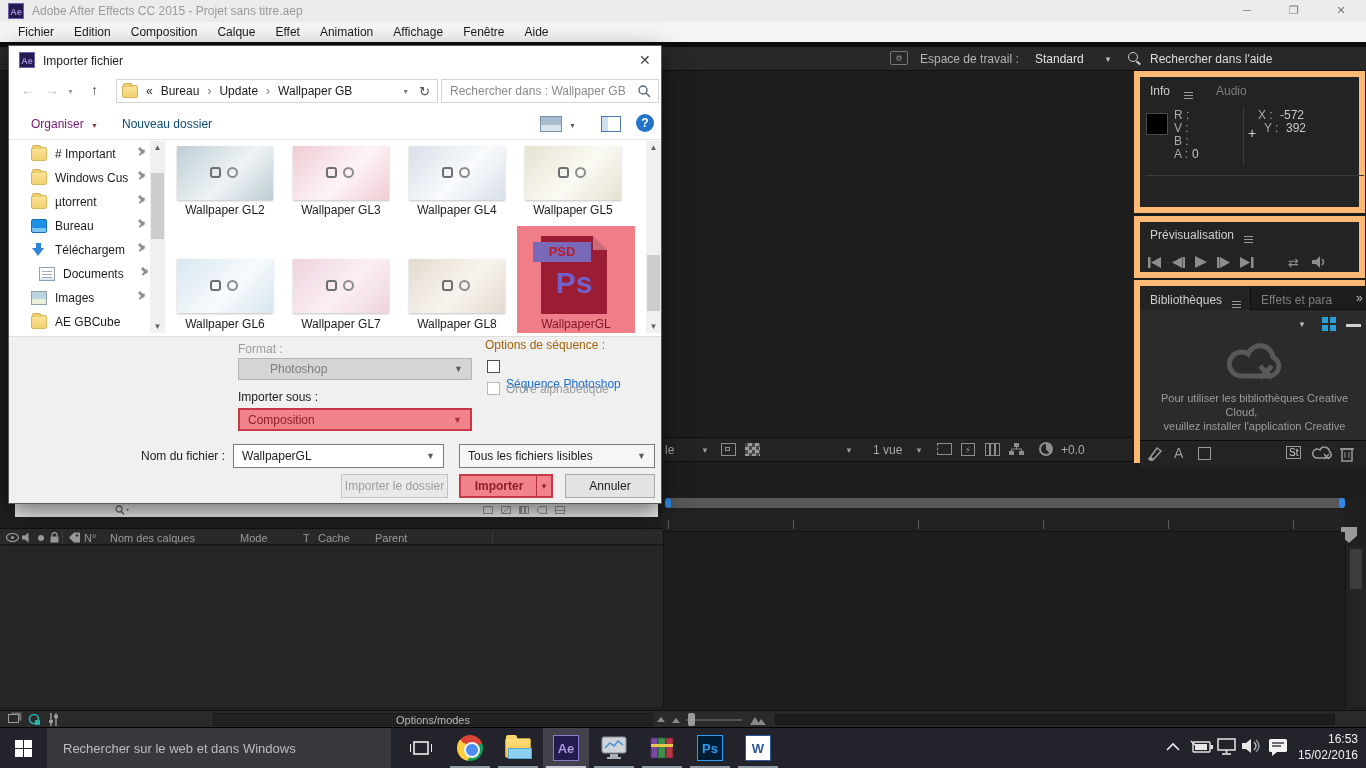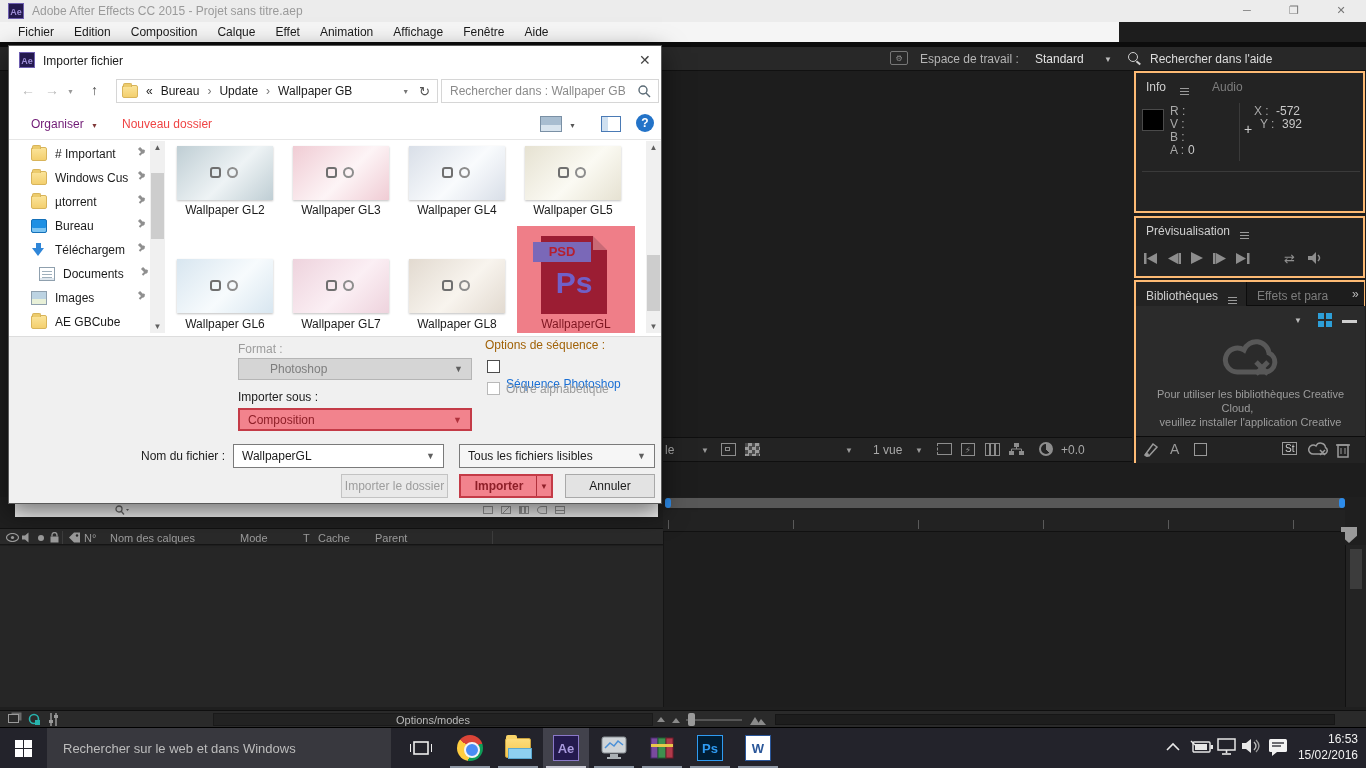--- a/index.html
+++ b/index.html
@@ -3,31 +3,31 @@
 <meta charset="utf-8">
 <style>
   * { margin:0; padding:0; box-sizing:border-box; }
   html,body { width:1366px; height:768px; overflow:hidden; }
   body { font-family:"Liberation Sans","DejaVu Sans",sans-serif; font-size:12px; background:#1d1d1d; position:relative; }
   .abs { position:absolute; }
   .txt { white-space:nowrap; }
 
   
   #titlebar { left:0; top:0; width:1366px; height:22px; background:#ececec; }
-  #menubar  { left:0; top:22px; width:1119px; height:20px; background:#f5f5f5; display:flex; align-items:flex-end; padding-left:8px; }
+  #menubar  { left:0; top:22px; width:1366px; height:20px; background:#f5f5f5; display:flex; align-items:flex-end; padding-left:8px; }
   #menubar .mi { padding:0 10px; color:#1b1b1b; height:20px; line-height:20px; }
   #blackstrip { left:0; top:42px; width:1366px; height:5px; background:#0c0c0c; }
   .ae-badge { width:16px; height:16px; background:#241a4e; color:#9f8fd8; font-weight:bold; font-size:9px; text-align:center; line-height:16px; border:1px solid #6e5fb0; }
   #win-title { color:#9a9a9a; }
   .winctl { color:#777; font-size:11px; width:30px; text-align:center; }
 
   
   #appbg { left:0; top:47px; width:1366px; height:681px; background:#1d1d1d; }
   #topbar { left:0; top:47px; width:1366px; height:24px; background:#282828; border-bottom:1px solid #111; color:#b5b5b5; }
-  .panel { background:#232323; border:2px solid #fdba74; }
+  .panel { background:#232323; border:6px solid #fdba74; }
   .ptab-on  { color:#cfcfcf; }
   .ptab-off { color:#7d7d7d; }
   .menu-lines { display:inline-block; width:9px; height:7px; border-top:1px solid #9a9a9a; border-bottom:1px solid #9a9a9a; position:relative; }
   .menu-lines::after { content:""; position:absolute; left:0; top:2px; width:9px; height:1px; background:#9a9a9a; }
   .ico { color:#8f8f8f; }
 
   
   #dialog { left:8px; top:45px; width:654px; height:459px; background:#fff; border:1px solid #5a5a5a; box-shadow:0 8px 24px rgba(0,0,0,.55); }
   #dlg-form { position:absolute; left:0; top:290px; width:652px; height:167px; background:#f0f0f0; border-top:1px solid #ddd; }
   .crumbbox { border:1px solid #d6d6d6; background:#fff; display:flex; align-items:center; }
@@ -368,21 +368,21 @@
   <div class="abs crumbbox" style="left:432px;top:33px;width:218px;height:24px;">
     <span class="txt" style="margin-left:8px;color:#8a8a8a;">Rechercher dans : Wallpaper GB</span>
     <svg style="margin-left:auto;margin-right:7px;" width="13" height="13">
         <circle cx="5" cy="5" r="4" fill="none" stroke="#5a6a75" stroke-width="1.4"></circle>
         <line x1="8" y1="8" x2="12" y2="12" stroke="#5a6a75" stroke-width="1.4"></line>
       </svg>
   </div>
 
   <span class="abs txt" style="left:22px;top:71px;color:#701a75;">Organiser</span>
   <span class="abs" style="left:82px;top:76px;font-size:7px;color:#803838;">▼</span>
-  <span class="abs txt" style="left:113px;top:71px;color:#ef4444;">Nouveau dossier</span>
+  <span class="abs txt" style="left:113px;top:71px;color:#0c4a6e;">Nouveau dossier</span>
   <span class="abs" style="left:531px;top:70px;width:22px;height:16px;background:linear-gradient(#a8bdd0 55%,#d8e4ee 55%);border:1px solid #7a90a5;"></span>
   <span class="abs" style="left:560px;top:76px;font-size:7px;color:#555;">▼</span>
   <span class="abs" style="left:592px;top:70px;width:20px;height:16px;border:1px solid #4a7ab5;background:linear-gradient(90deg,#cfe0f0 35%,#fff 35%);"></span>
   <span class="abs" style="left:627px;top:68px;width:18px;height:18px;border-radius:50%;background:#2373c8;color:#fff;font-weight:bold;text-align:center;line-height:18px;font-size:12px;">?</span>
   <div class="abs" style="left:0;top:93px;width:652px;height:1px;background:#e6e6e6;"></div>
 
   <div class="sideitem" style="top:97px;">
     <span class="icon16 ffolder"></span>
       <span class="lbl"># Important</span>
       <span class="pin"></span>

